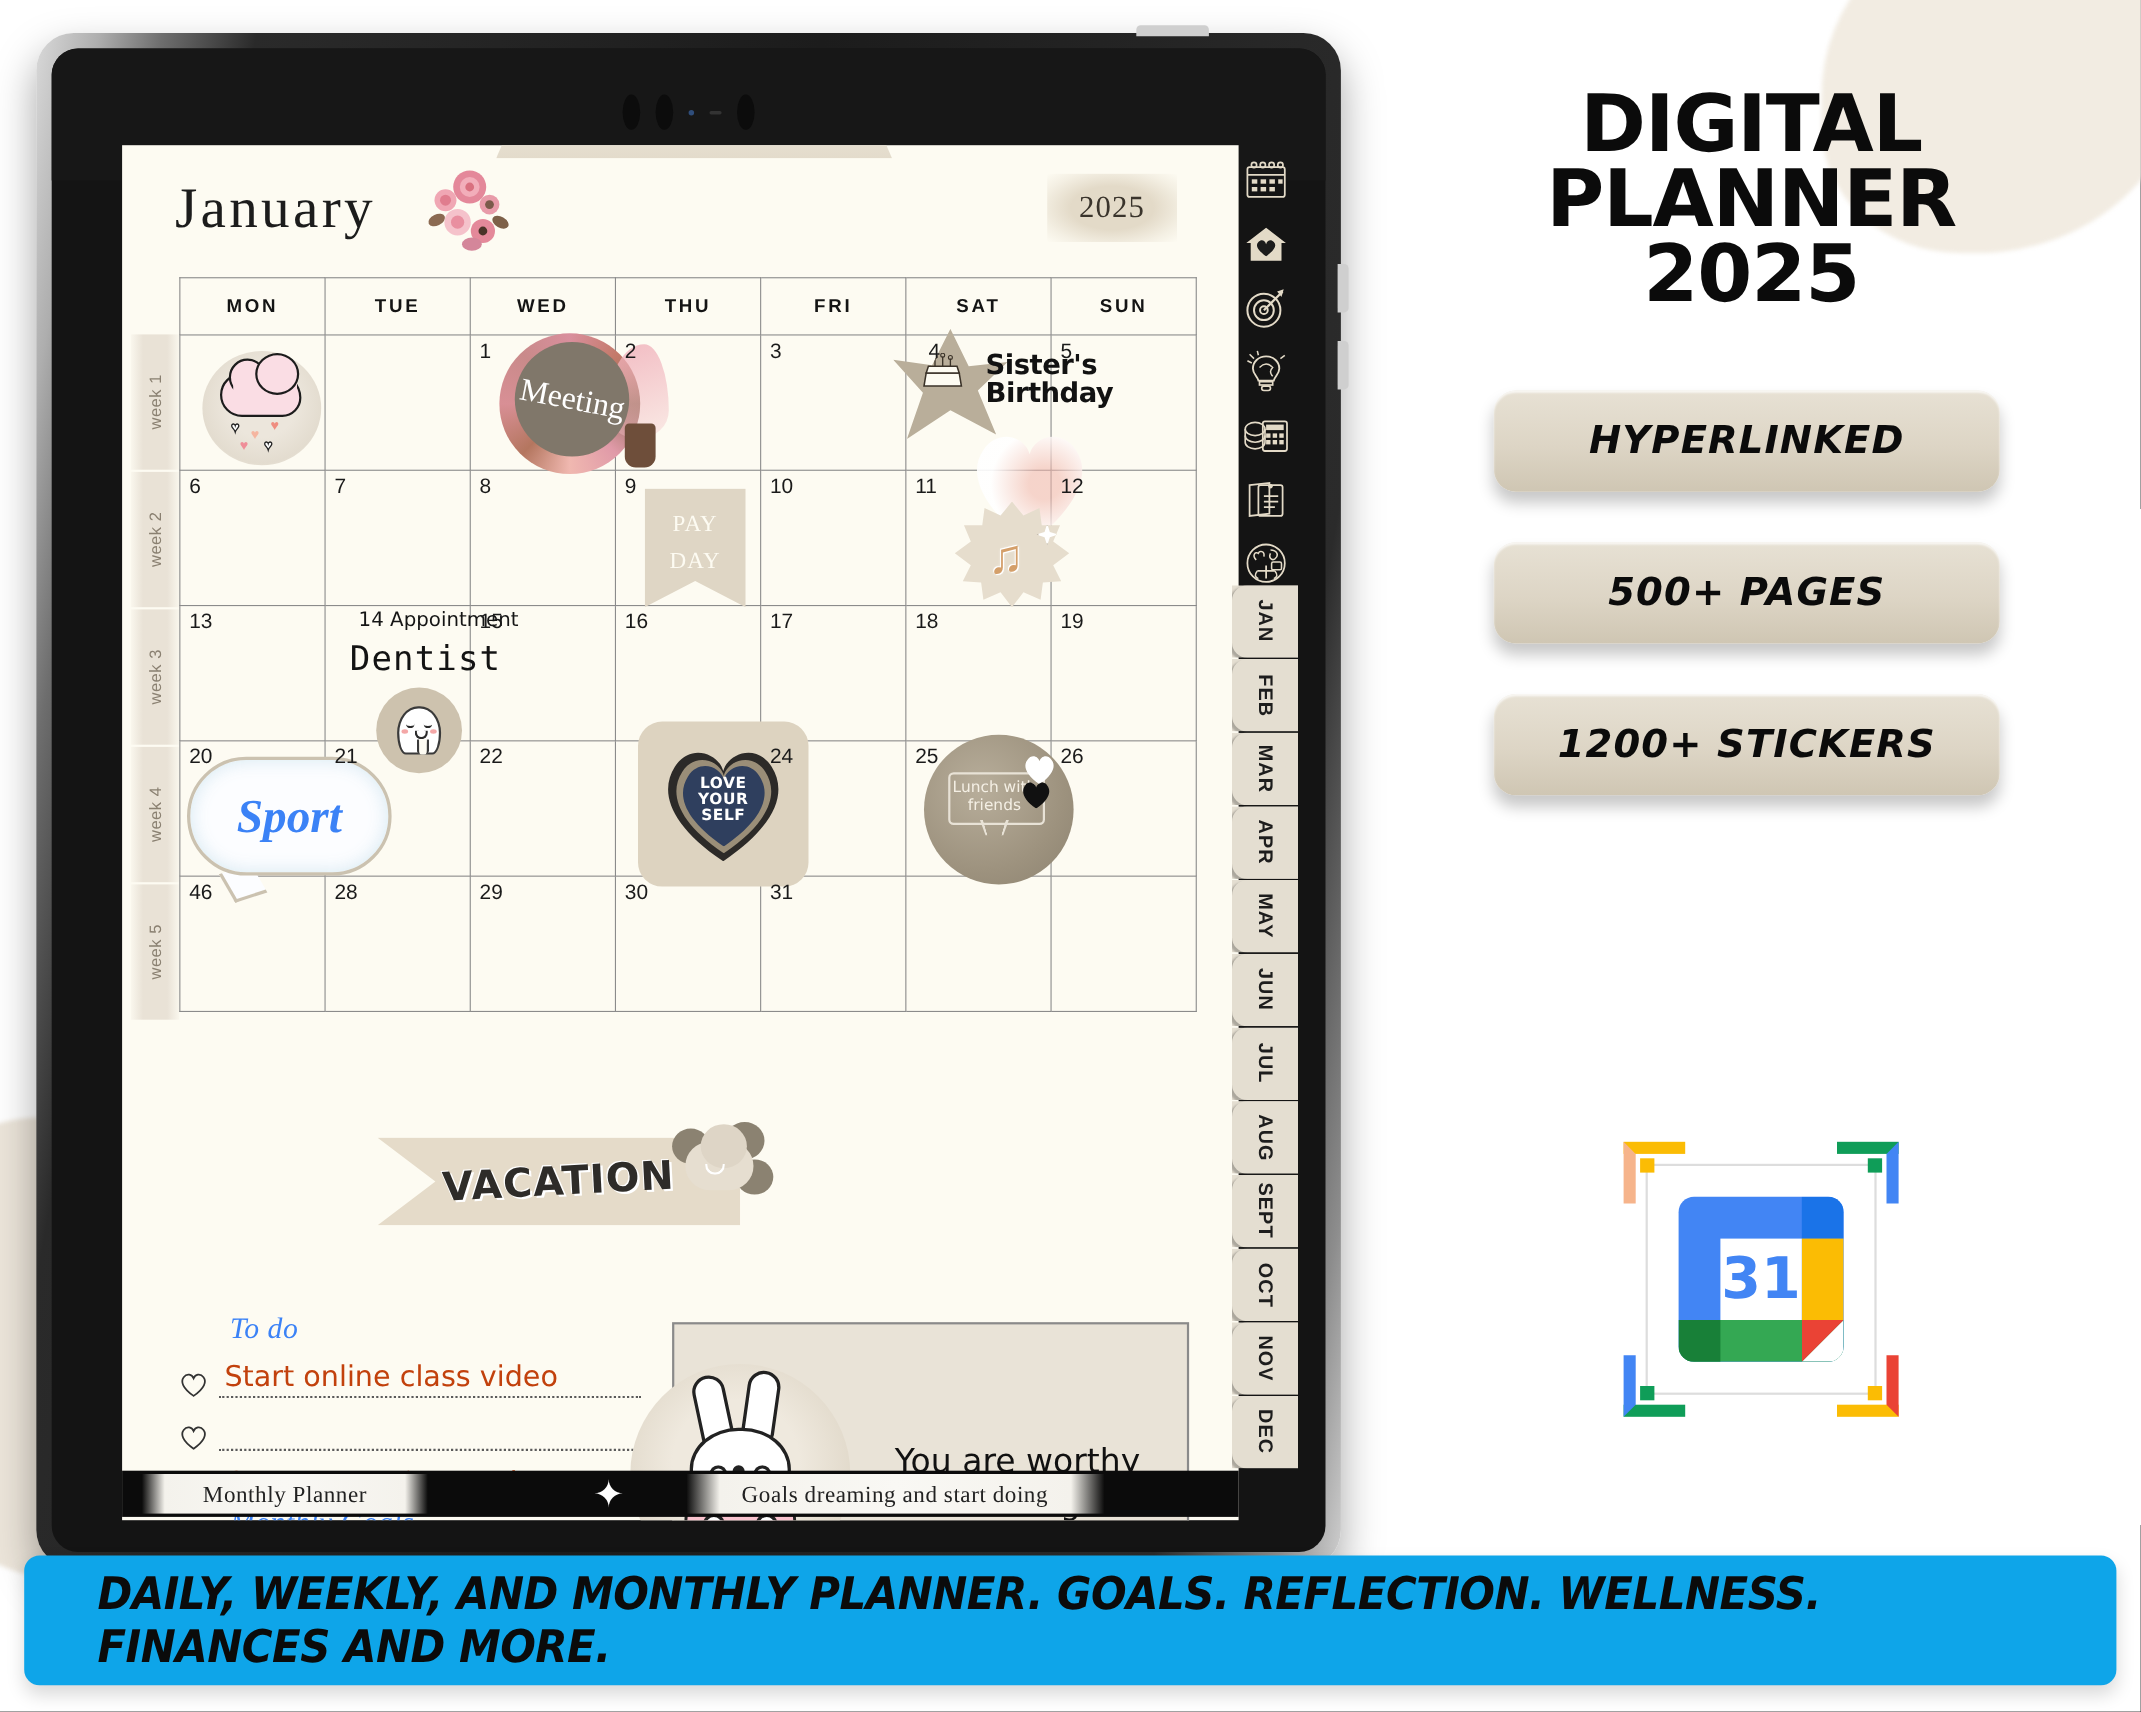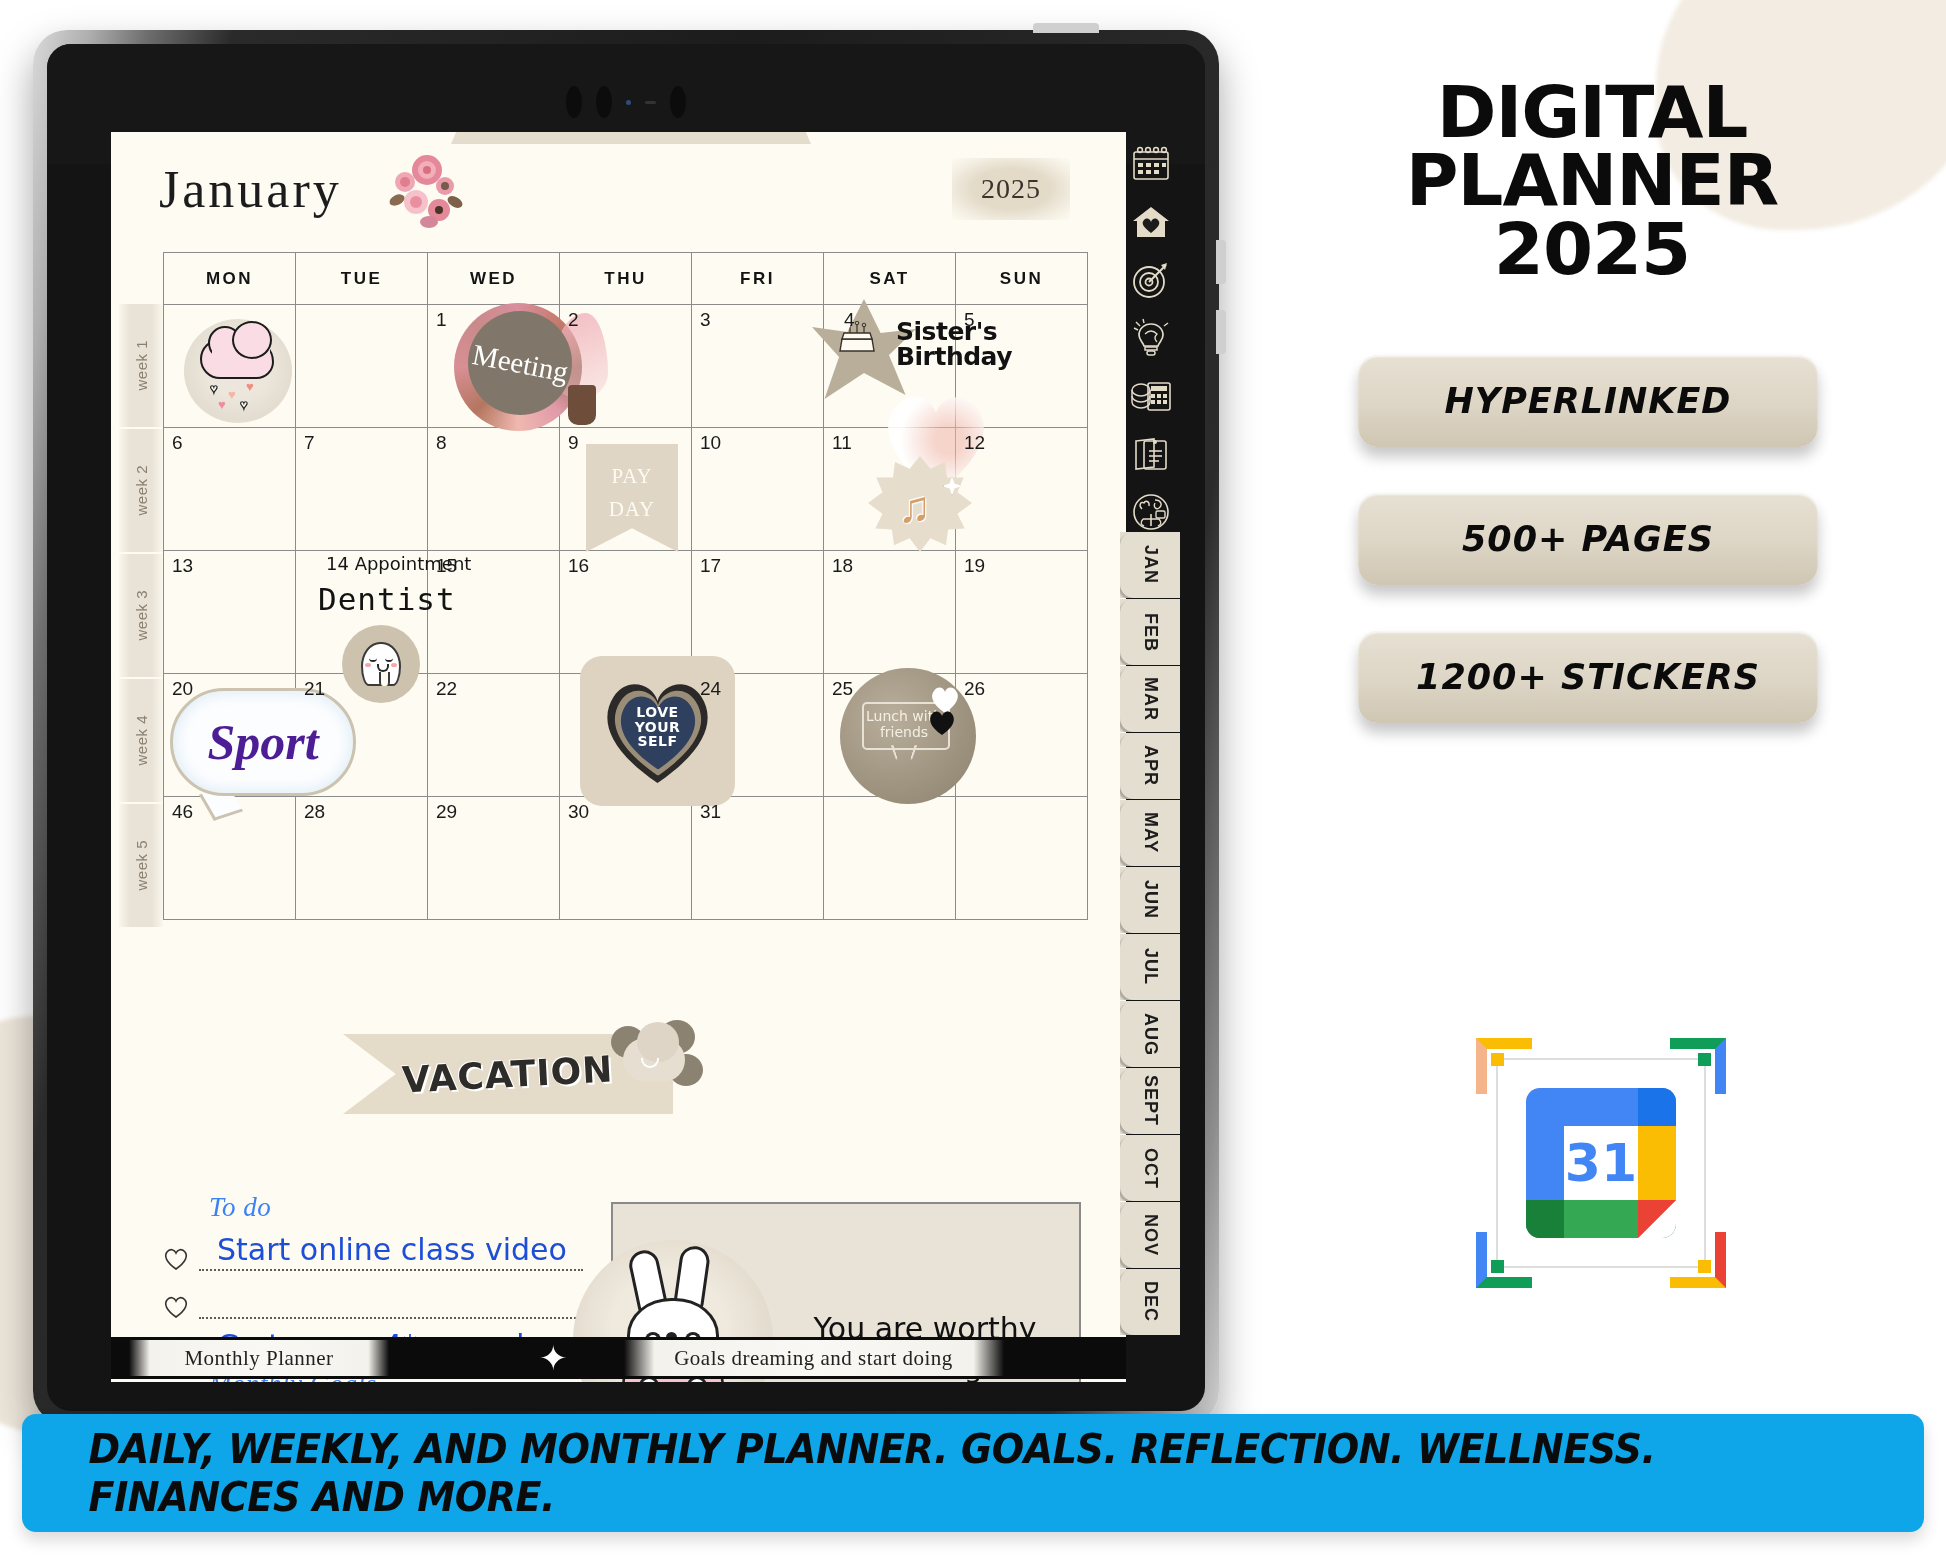--- a/index.html
+++ b/index.html
@@ -216,21 +216,21 @@
 
   .st-sport {
     left: 6px; top: 14px; width: 186px; height: 108px;
   }
   .sport-bubble {
     position:absolute; inset:0; background:#fcfdff; border:3px solid #cbc2b0;
     border-radius: 58px;
     box-shadow: 0 0 16px rgba(208,230,240,.9) inset;
     display:flex; align-items:center; justify-content:center;
   }
-  .sport-bubble span { font-family:"Liberation Serif", serif; font-style:italic; font-weight:bold; font-size:50px; color:#4c1d95; }
+  .sport-bubble span { font-family:"Liberation Serif", serif; font-style:italic; font-weight:bold; font-size:43px; color:#3b82f6; }
   .sport-tail { position:absolute; left:36px; bottom:-22px; width:30px; height:30px; background:#fcfdff;
     border-right:3px solid #cbc2b0; border-bottom:3px solid #cbc2b0; transform: rotate(60deg) skewX(-12deg); }
 
   .st-lunch {
     left: 16px; top: -6px; width: 136px; height: 136px; border-radius:50%;
     background: radial-gradient(circle at 38% 36%, #b8ae9b 0%, #9d927e 62%, #8c8270 100%);
   }
   .lunch-box { position:absolute; left:22px; top:34px; width:88px; height:48px; border:2px solid #e8e2d6; border-radius:5px; }
   .lunch-box:after{content:'';position:absolute;left:30px;bottom:-13px;width:16px;height:14px;background:transparent;border-left:2px solid #e8e2d6;border-right:2px solid #e8e2d6;transform: perspective(10px) rotateX(-20deg);}
   .lunch-txt { position:absolute; left:18px; top:40px; width:92px; text-align:center;
@@ -265,22 +265,22 @@
   
   .todo { position:absolute; left: 52px; top: 1060px; width: 420px; }
   .todo-h {
     font-family:"Liberation Serif", serif; font-style: italic; font-size: 27px; color:#3b82f6;
     margin-left: 46px; letter-spacing:.5px;
   }
   .todo-row { display:flex; align-items:flex-end; gap:10px; height: 48px; position:relative; }
   .hicon { width:26px; height:24px; flex:0 0 26px; }
   .dots { flex:1; border-bottom: 2.5px dotted #5a5a5a; height:2px; }
   .todo-text {
-    position:absolute; left: 54px; bottom: 4px;
-    font-family:"DejaVu Sans", sans-serif; font-size: 30px; color:#1d4ed8; white-space:nowrap;
+    position:absolute; left: 41px; bottom: 4px;
+    font-family:"DejaVu Sans", sans-serif; font-size: 26px; color:#c2410c; white-space:nowrap;
   }
   .goals-h { margin-top:2px; }
 
   
   .notes {
     position:absolute; left: 500px; top: 1070px; width: 470px; height: 265px;
     background:#e9e3d7; border: 2px solid #8a8a8a;
   }
   .notes-h {
     text-align:center; margin-top: 16px;

